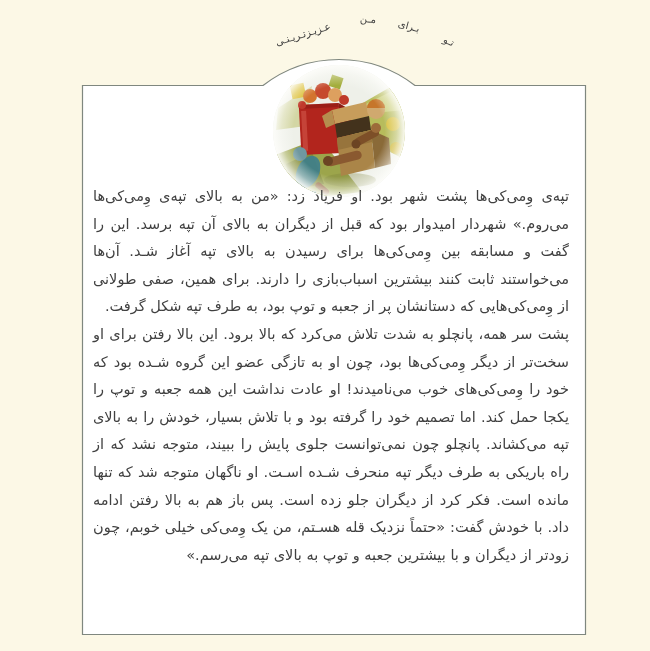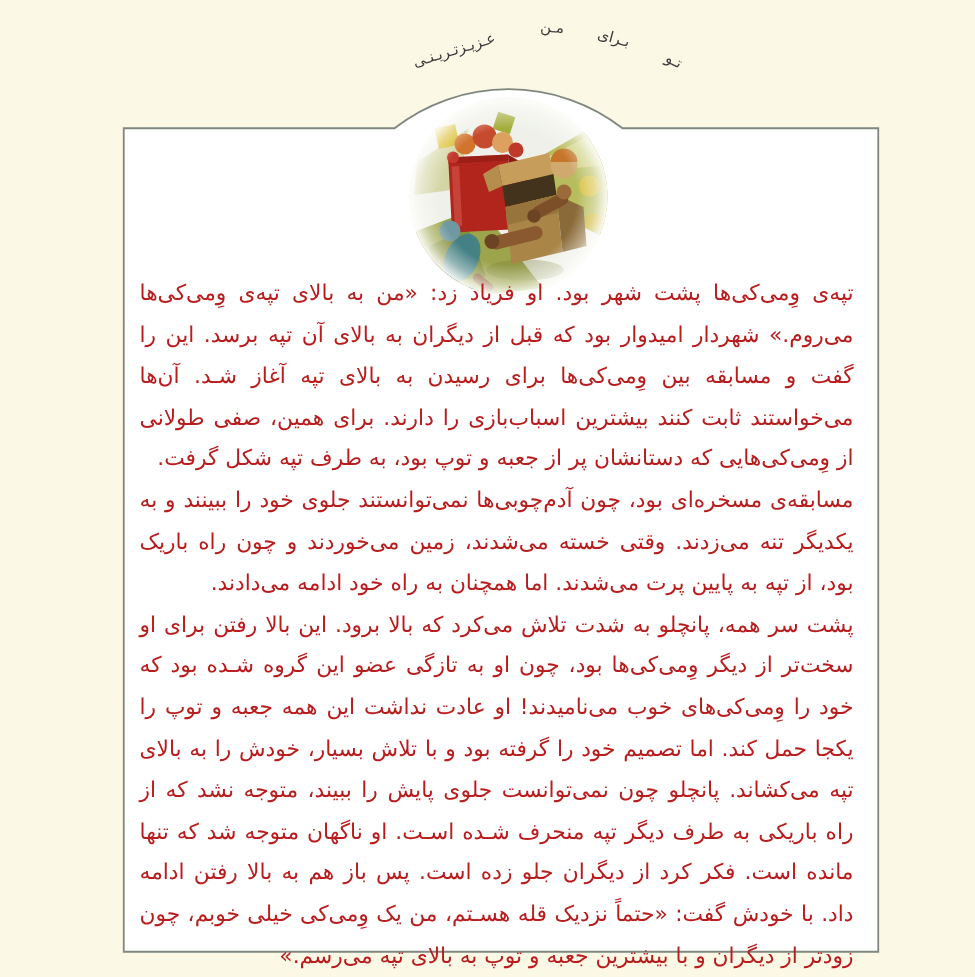--- a/index.html
+++ b/index.html
@@ -32,21 +32,21 @@
     position:absolute;left:272px;top:64px;width:134px;height:134px;
   }
   
   .story-text{
     position:absolute;
     left:93px;top:183px;width:476px;
     direction:rtl;
     text-align:justify;
     font-size:14.5px;
     line-height:27.6px;
-    color:#b91c1c;
+    color:#404040;
   }
   .story-text p{margin:0;padding:0;}
 </style>
 </head>
 <body>
 
 <div class="page">
 
   <svg class="card-svg" width="650" height="651" viewBox="0 0 650 651" aria-hidden="true">
     <path d="M 82.5 634.5 L 82.5 85.5 L 263 85.5 A 124 124 0 0 1 415 85.5 L 585.5 85.5 L 585.5 634.5 Z" fill="#ffffff" stroke="#7f877f" stroke-width="1.2"></path>
@@ -131,17 +131,16 @@
             <rect x="42" y="120" width="16" height="6" rx="3" fill="#8a5930"></rect>
           </g>
 
         <rect x="0" y="0" width="134" height="134" fill="url(#fade)"></rect>
       </g>
     </svg>
   </div>
 
   <div class="story-text">
     <p>تپه‌ی وِمی‌کی‌ها پشت شهر بود. او فریاد زد: «من به بالای تپه‌ی وِمی‌کی‌ها می‌روم.» شهردار امیدوار بود که قبل از دیگران به بالای آن تپه برسد. این را گفت و مسابقه بین وِمی‌کی‌ها برای رسیدن به بالای تپه آغاز شـد. آن‌ها می‌خواستند ثابت کنند بیشترین اسباب‌بازی را دارند. برای همین، صفی طولانی از وِمی‌کی‌هایی که دستانشان پر از جعبه و توپ بود، به طرف تپه شکل گرفت.</p>
-    <p>مسابقه‌ی مسخره‌ای بود، چون آدم‌چوبی‌ها نمی‌توانستند جلوی خود را ببینند و به یکدیگر تنه می‌زدند. وقتی خسته می‌شدند، زمین می‌خوردند و چون راه باریک بود، از تپه به پایین پرت می‌شدند. اما همچنان به راه خود ادامه می‌دادند.</p>
     <p>پشت سر همه، پانچلو به شدت تلاش می‌کرد که بالا برود. این بالا رفتن برای او سخت‌تر از دیگر وِمی‌کی‌ها بود، چون او به تازگی عضو این گروه شـده بود که خود را وِمی‌کی‌های خوب می‌نامیدند! او عادت نداشت این همه جعبه و توپ را یکجا حمل کند. اما تصمیم خود را گرفته بود و با تلاش بسیار، خودش را به بالای تپه می‌کشاند. پانچلو چون نمی‌توانست جلوی پایش را ببیند، متوجه نشد که از راه باریکی به طرف دیگر تپه منحرف شـده اسـت. او ناگهان متوجه شد که تنها مانده است. فکر کرد از دیگران جلو زده است. پس باز هم به بالا رفتن ادامه داد. با خودش گفت: «حتماً نزدیک قله هسـتم، من یک وِمی‌کی خیلی خوبم، چون زودتر از دیگران و با بیشترین جعبه و توپ به بالای تپه می‌رسم.»</p>
   </div>
 
 </div>
 
 </body></html>

